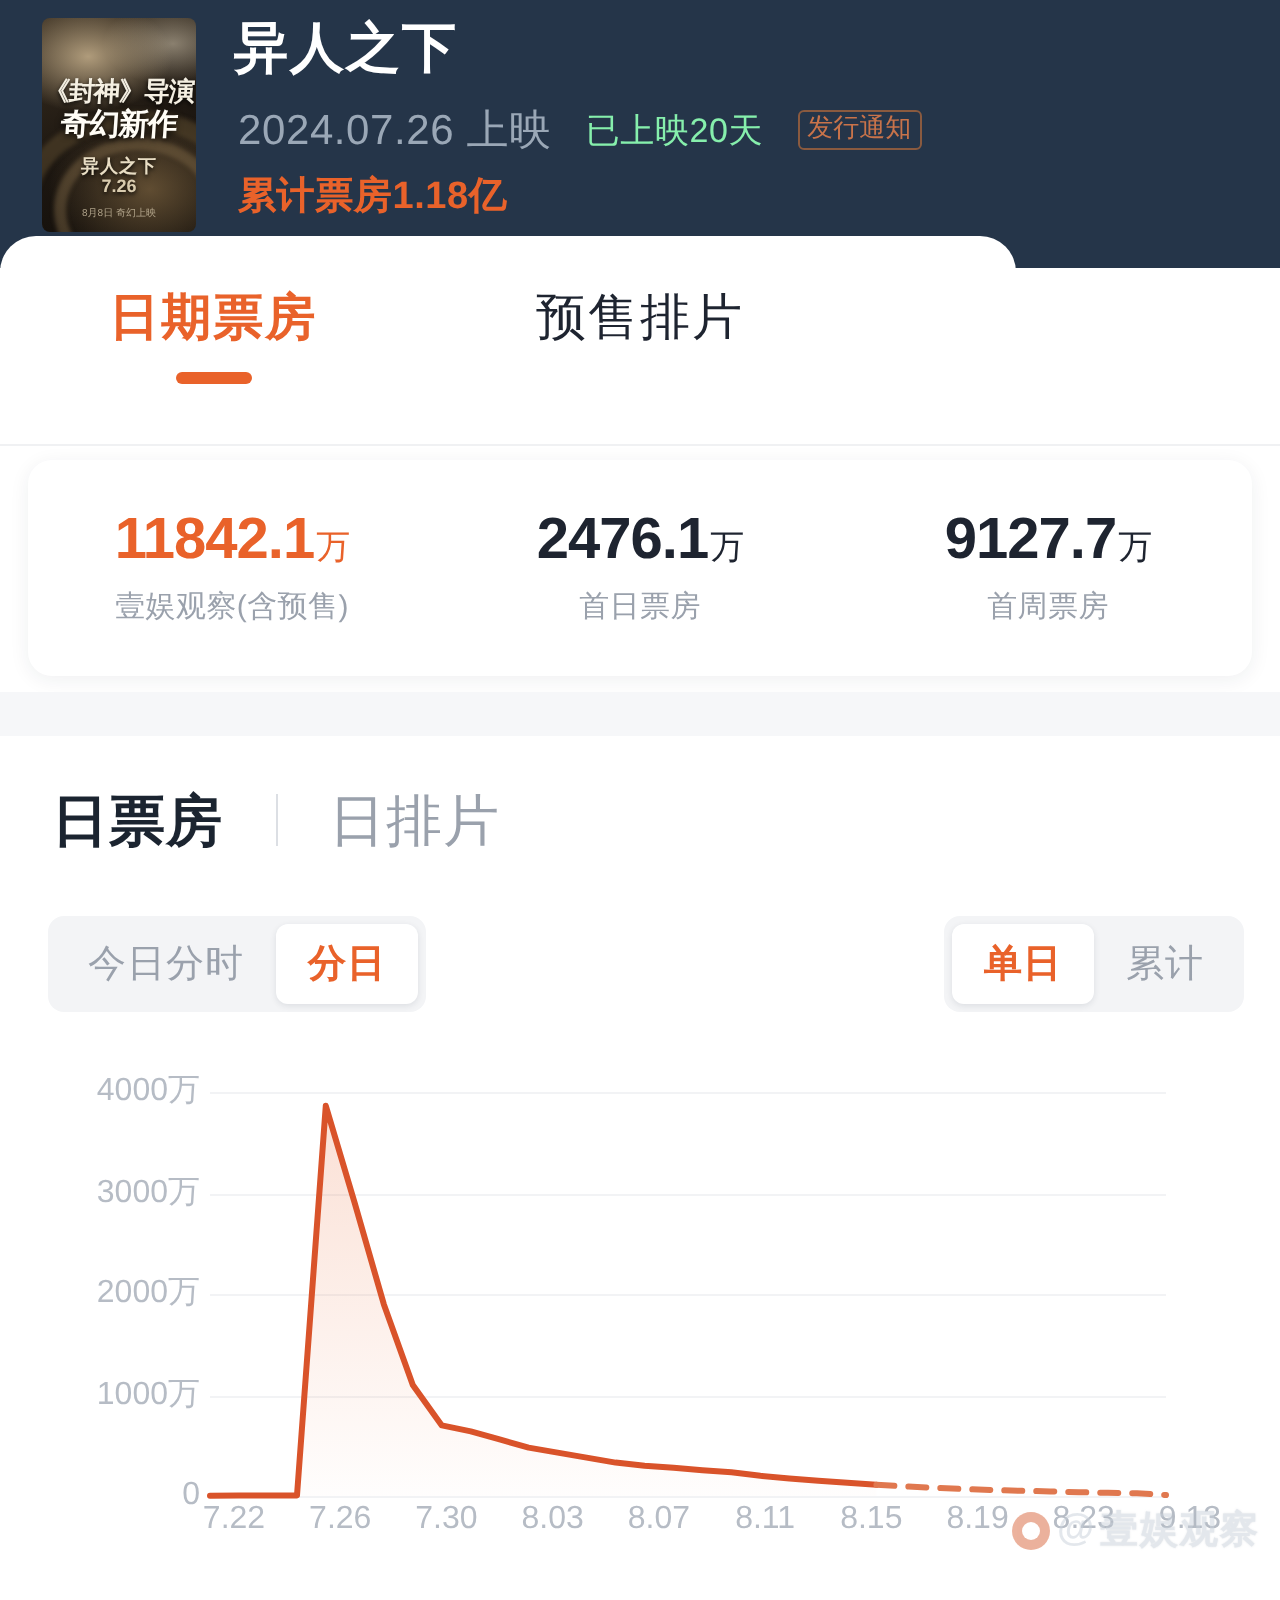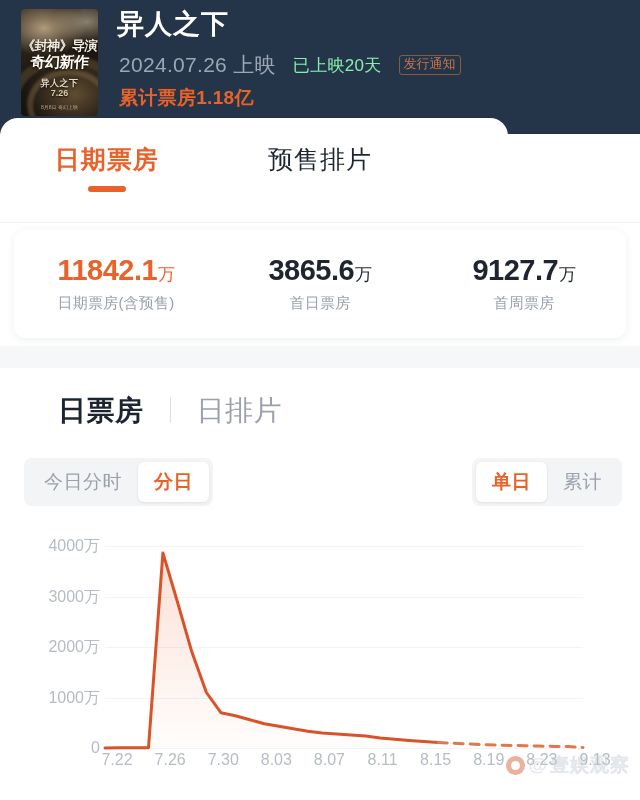--- a/index.html
+++ b/index.html
@@ -265,21 +265,20 @@
     width: 640px;
     height: 432px;
     background: #ffffff;
   }
   .section-head {
     position: absolute;
     left: 26px; top: 24px;
     display: flex;
     align-items: baseline;
     gap: 4px;
-    margin-left: 32px;
   }
   .section-title {
     font-size: 28px;
     font-weight: 700;
     color: #1b2430;
     letter-spacing: 0.5px;
     cursor: pointer;
   }
   .section-sep {
     width: 1px;
@@ -455,24 +454,24 @@
       <div class="tab">
         <span class="tab-underline"></span>
       </div>
     </div>
 
     <div class="tabs-divider"></div>
 
     <div class="stats-card">
       <div class="stat primary">
         <div class="stat-value"><span>11842.1</span><span class="stat-unit">万</span></div>
-        <div class="stat-label">日期票房(含预售)</div>
+        <div class="stat-label">壹娱观察(含预售)</div>
       </div>
       <div class="stat">
-        <div class="stat-value"><span>3865.6</span><span class="stat-unit">万</span></div>
+        <div class="stat-value"><span>2476.1</span><span class="stat-unit">万</span></div>
         <div class="stat-label">首日票房</div>
       </div>
       <div class="stat">
         <div class="stat-value"><span>9127.7</span><span class="stat-unit">万</span></div>
         <div class="stat-label">首周票房</div>
       </div>
     </div>
   </div>
 
   <div class="gap-band"></div>

